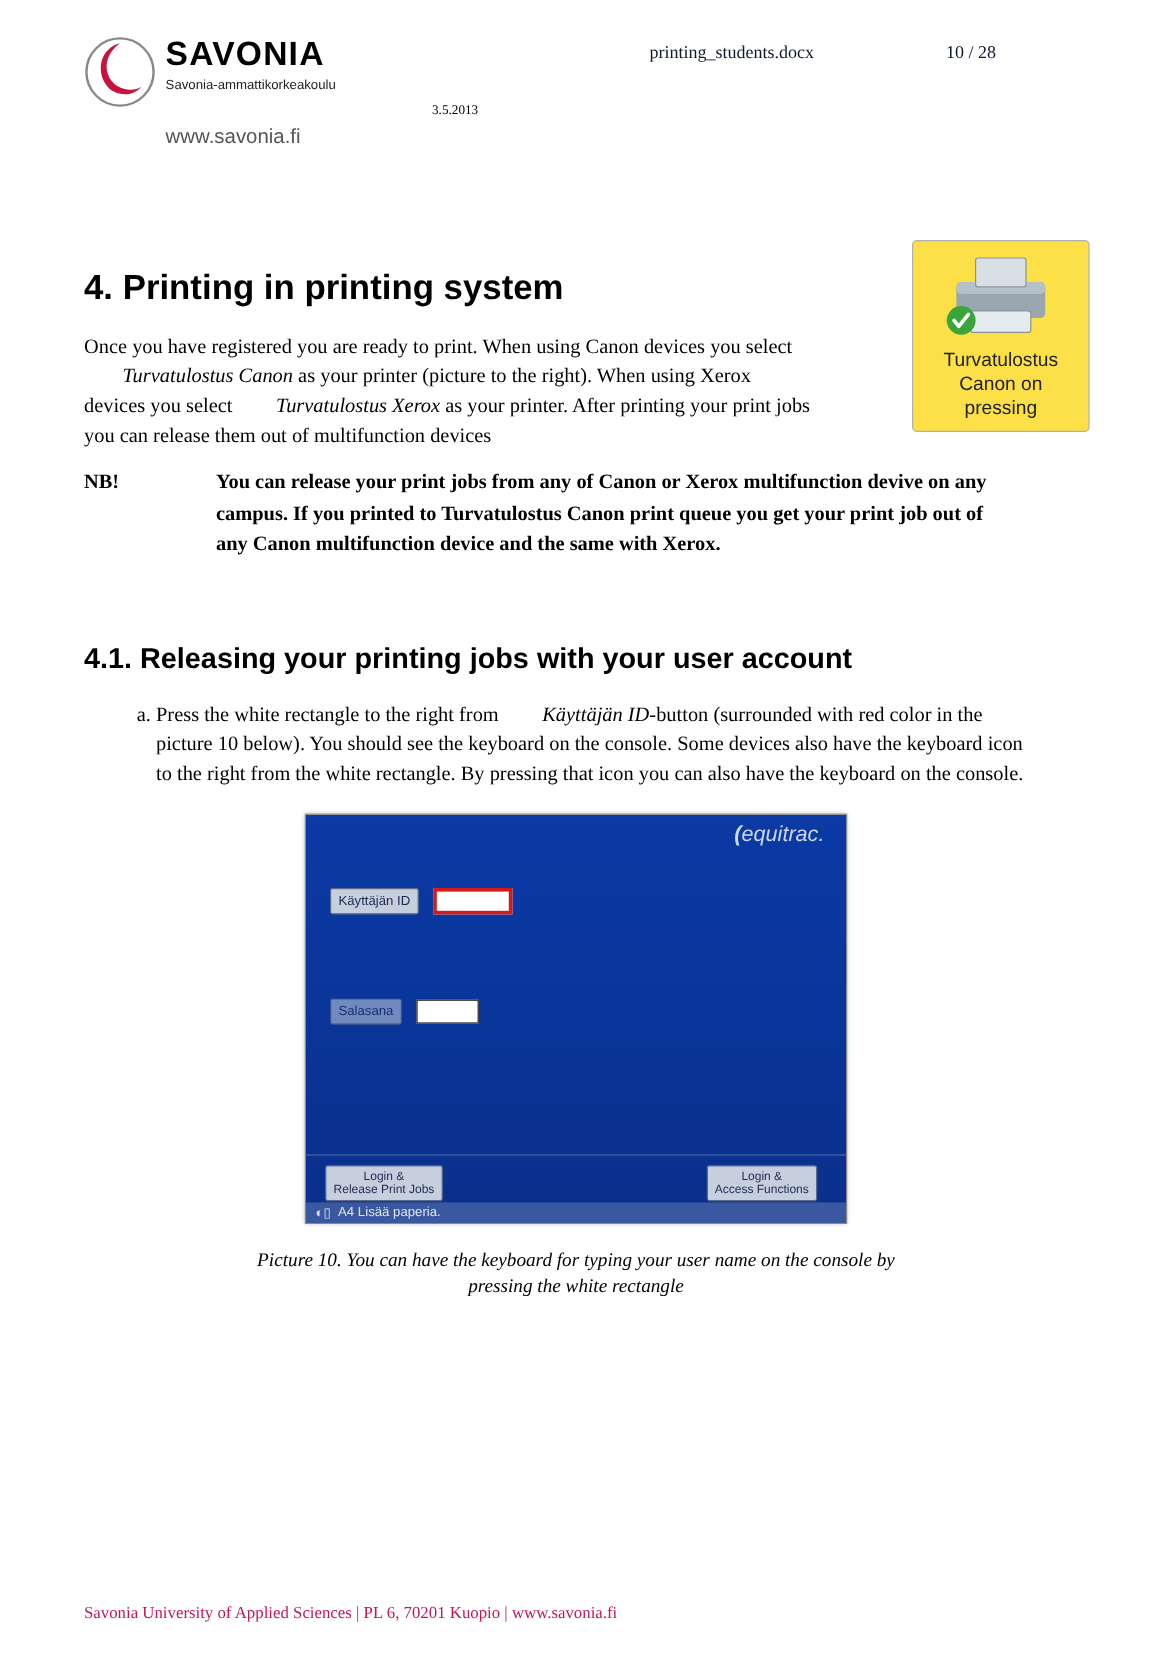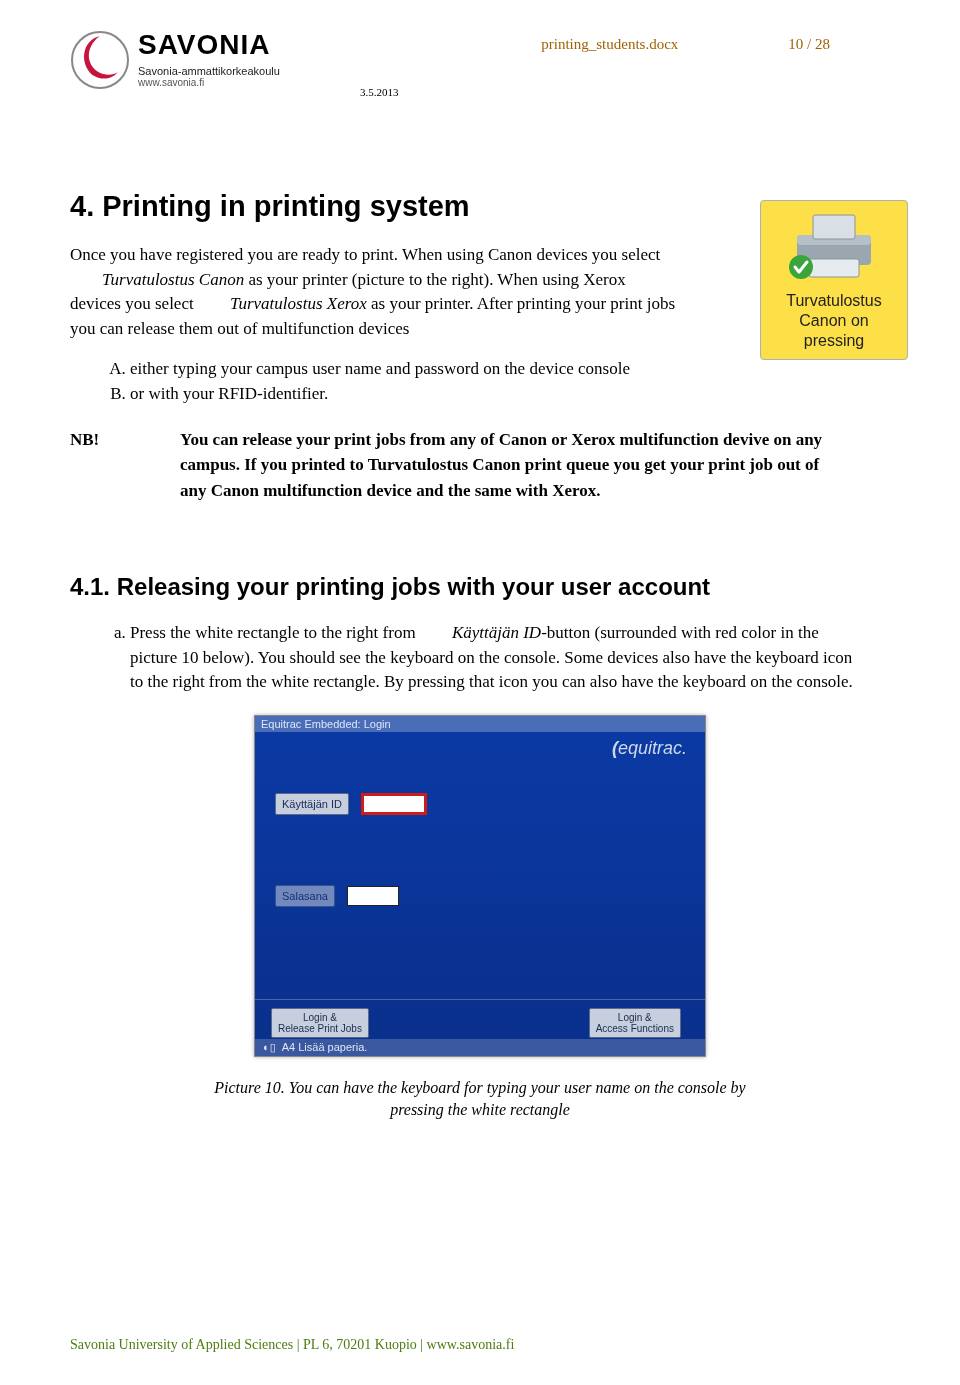--- a/index.html
+++ b/index.html
@@ -43,30 +43,31 @@
     letter-spacing:1px;
   }
   .logo-sub{
     font-family:Arial,Helvetica,sans-serif;
     font-size:11px;
     color:#222;
     margin-top:4px;
   }
   .logo-url{
     font-family:Arial,Helvetica,sans-serif;
-    font-size:10px;
+    font-size:17px;
     color:#555;
+    margin-top:28px;
   }
   .hdr-meta{
     margin-left:auto;
     margin-right:60px;
     display:flex;
     gap:110px;
     font-size:15px;
-    color:#a16207;
+    color:#0f172a;
     padding-top:6px;
   }
   .hdr-date{
     position:absolute;
     left:360px;
     top:86px;
     font-size:11px;
   }
   
   .printer-card{
@@ -208,21 +209,21 @@
     text-align:center;
     max-width:560px;
     margin:0 auto;
     line-height:1.4;
   }
   .footer{
     position:absolute;
     left:70px;
     bottom:32px;
     font-size:14px;
-    color:#4d7c0f;
+    color:#be185d;
   }
 </style>
 </head>
 <body>
 
 <div class="page">
 
   <div class="hdr">
     <div class="logo-block">
       <svg class="logo-mark" viewBox="0 0 60 60">
@@ -256,40 +257,35 @@
     <div>Canon on</div>
     <div>pressing</div>
   </div>
 
   <h1>4. Printing in printing system</h1>
 
   <p class="body">
     <span>Once you have registered you are ready to print. When using Canon devices you select </span><span class="italic">Turvatulostus Canon</span><span> as your printer (picture to the right). When using Xerox devices you select </span><span class="italic">Turvatulostus Xerox</span><span> as your printer. After printing your print jobs you can release them out of multifunction devices</span>
   </p>
 
-  <ol class="upper">
-    <li>either typing your campus user name and password on the device console</li>
-    <li>or with your RFID-identifier.</li>
-  </ol>
 
   <div class="nb-row">
     <div class="nb-label">NB!</div>
     <div class="nb-text">You can release your print jobs from any of Canon or Xerox multifunction devive on any campus. If you printed to Turvatulostus Canon print queue you get your print job out of any Canon multifunction device and the same with Xerox.</div>
   </div>
 
   <h2>4.1. Releasing your printing jobs with your user account</h2>
 
   <ol class="lower">
     <li>
       <span>Press the white rectangle to the right from </span><span class="italic">Käyttäjän ID</span><span>-button (surrounded with red color in the picture 10 below). You should see the keyboard on the console. Some devices also have the keyboard icon to the right from the white rectangle. By pressing that icon you can also have the keyboard on the console.</span>
     </li>
   </ol>
 
   <div class="device">
-    <div class="device-title">Equitrac Embedded: Login</div>
     <div class="device-brand">
       <span style="font-weight:bold">(</span><span>equitrac.</span>
     </div>
     <div class="dev-row" style="margin-top:34px;">
       <div class="dev-btn">Käyttäjän ID</div>
       <div class="dev-input red"></div>
     </div>
     <div class="dev-row" style="margin-top:70px;">
       <div class="dev-btn" style="opacity:.55">Salasana</div>
       <div class="dev-input plain"></div>

